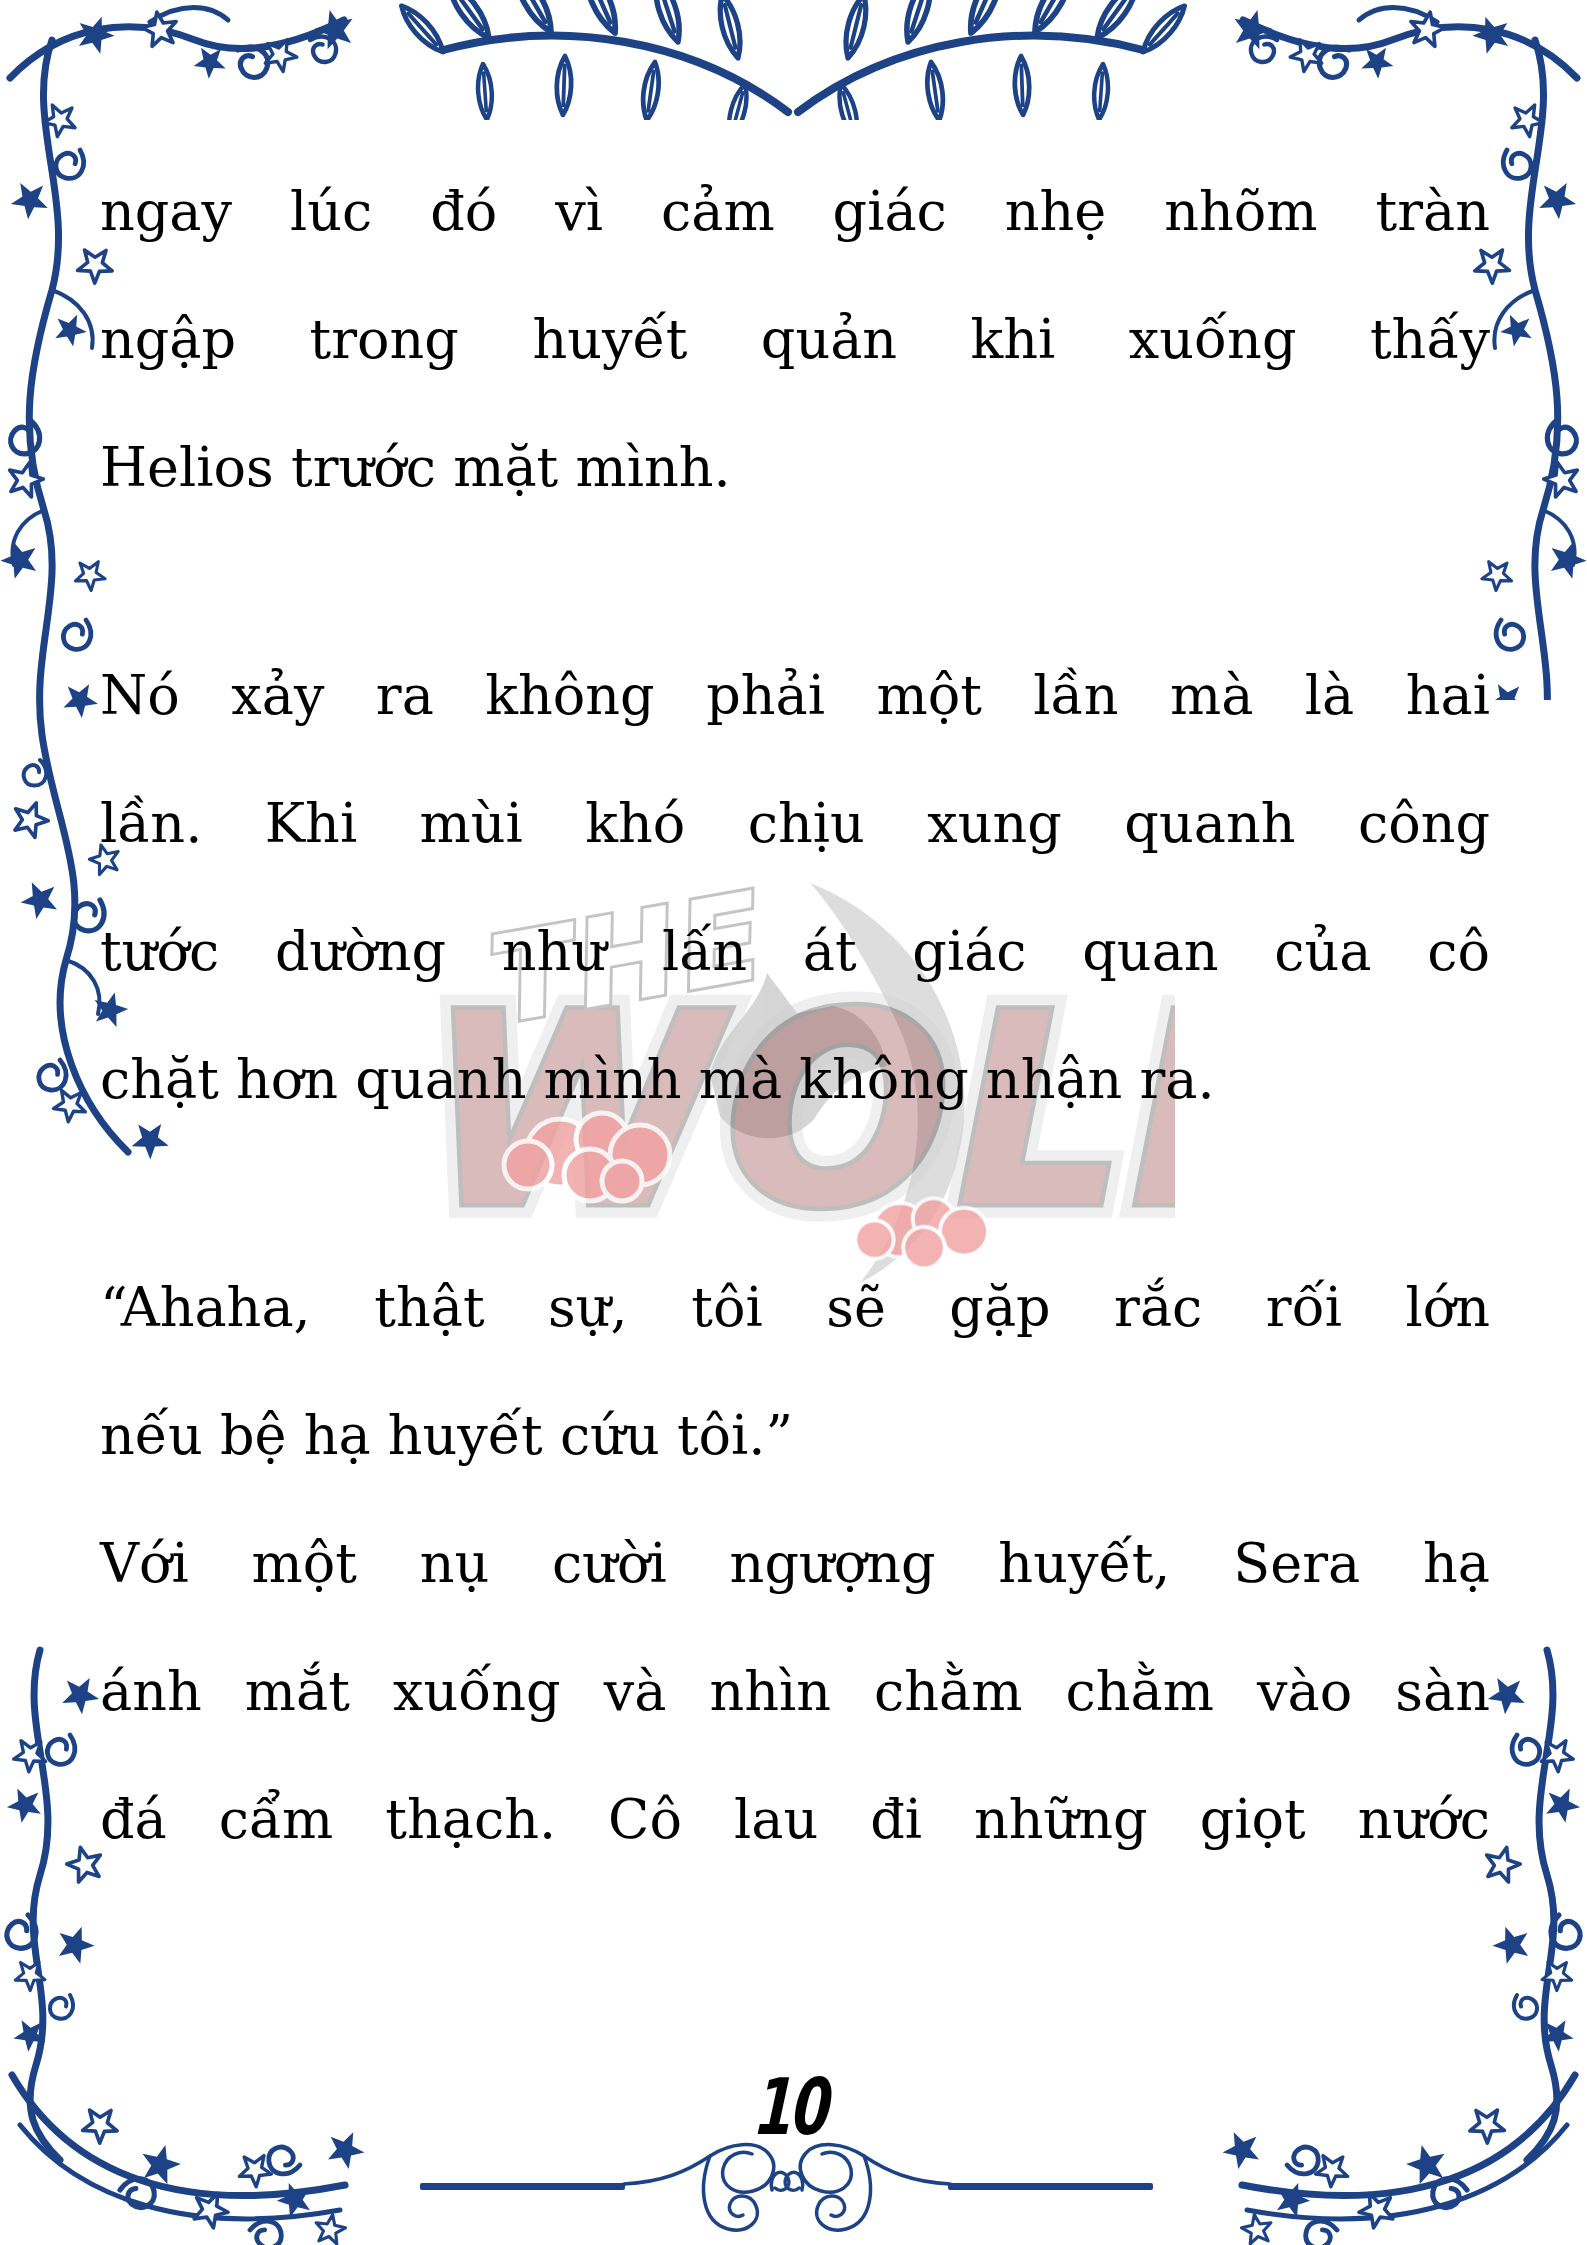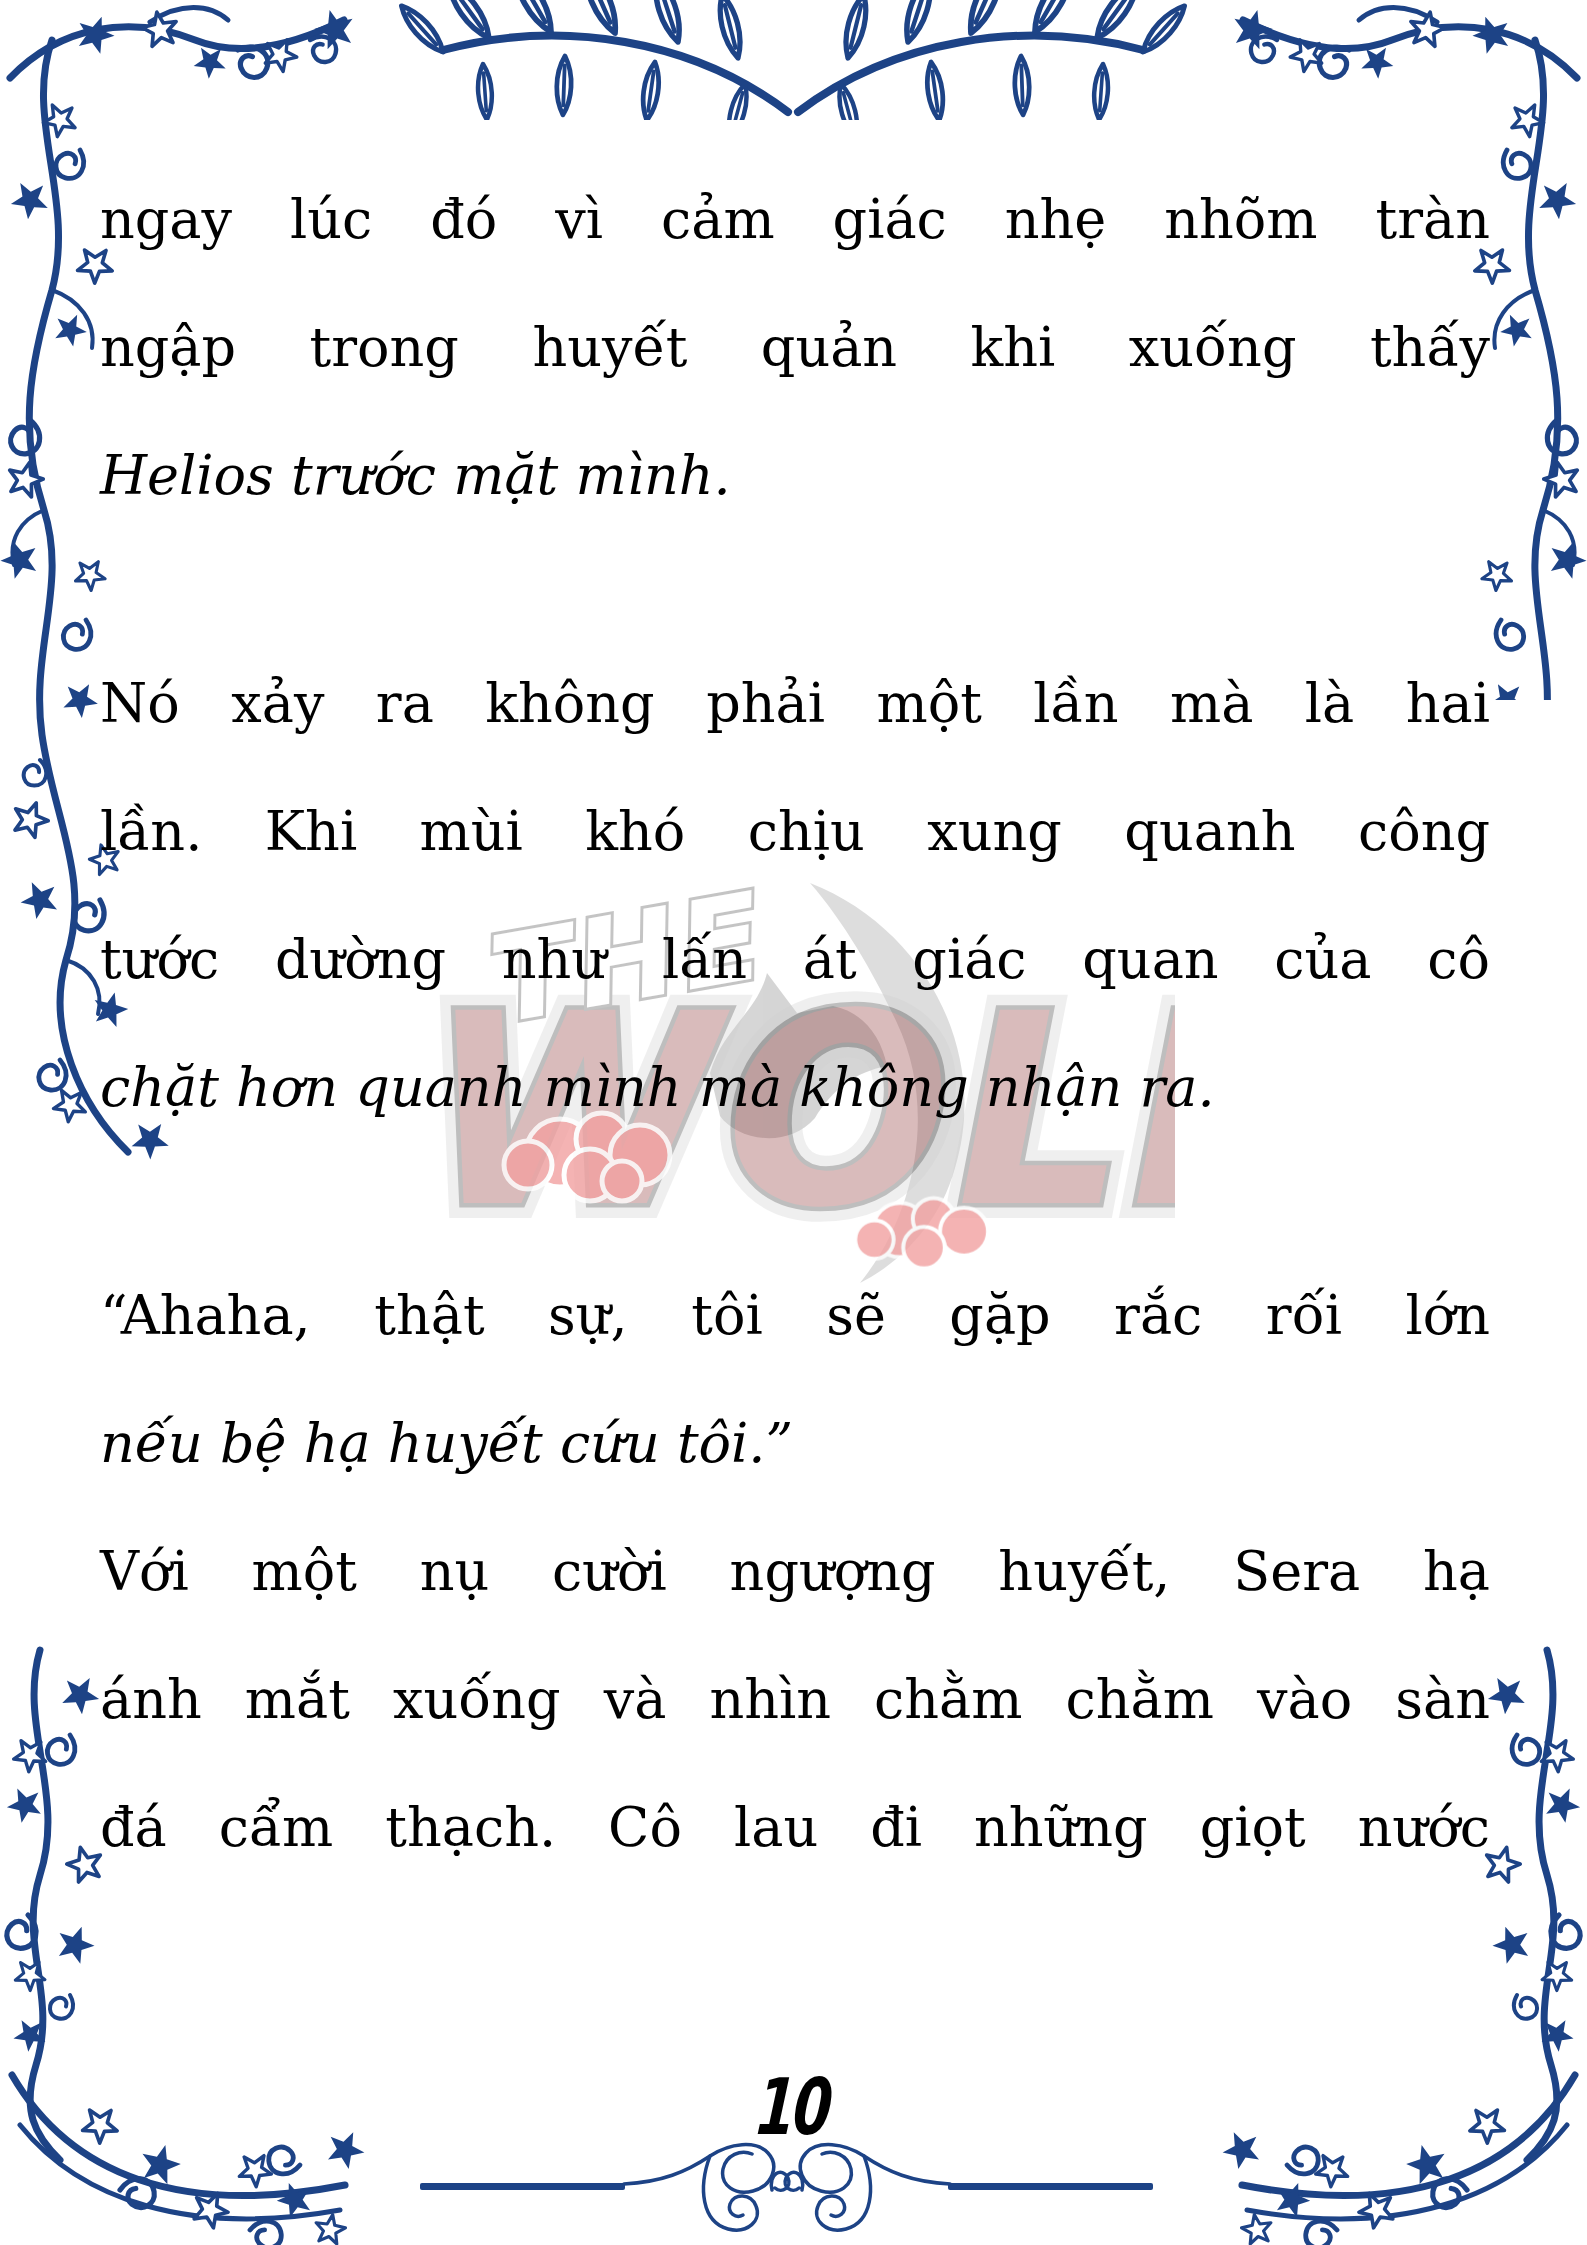--- a/index.html
+++ b/index.html
@@ -10,30 +10,30 @@
     overflow:hidden;
     font-family:"DejaVu Serif",serif;
   }
   .ornament{position:absolute;pointer-events:none;}
   .orn-stroke{stroke:#1d4386;fill:none;stroke-linecap:round;stroke-linejoin:round;}
   .leaf-fill{fill:#1d4386;stroke:none;}
   .leaf-open{fill:#ffffff;stroke:#1d4386;stroke-width:2.6;stroke-linejoin:round;}
   .laurel-leaf{fill:#ffffff;stroke:#1d4386;stroke-width:5;stroke-linejoin:round;}
   .laurel-vein{stroke:#1d4386;stroke-width:4;fill:none;stroke-linecap:round;}
 
-  .text-block{position:absolute;left:100px;top:156px;width:1390px;}
+  .text-block{position:absolute;left:100px;top:148px;width:1390px;}
   .line{
     height:128px;line-height:128px;
     font-size:54px;color:#000;
     text-align:justify;
     text-align-last:justify;
     -moz-text-align-last:justify;
     white-space:nowrap;
   }
-  .line.last{text-align-last:left;-moz-text-align-last:left;white-space:normal;font-style:italic;}
+  .line.last{text-align-last:left;-moz-text-align-last:left;white-space:normal;}
   .pgap{height:100px;}
 
   .watermark{position:absolute;left:405px;top:868px;}
 
   .page-number{
     position:absolute;top:2062px;left:0;width:100%;
     text-align:center;
     font-family:"DejaVu Sans",sans-serif;
     font-weight:bold;font-style:italic;
     font-size:78px;color:#000;

